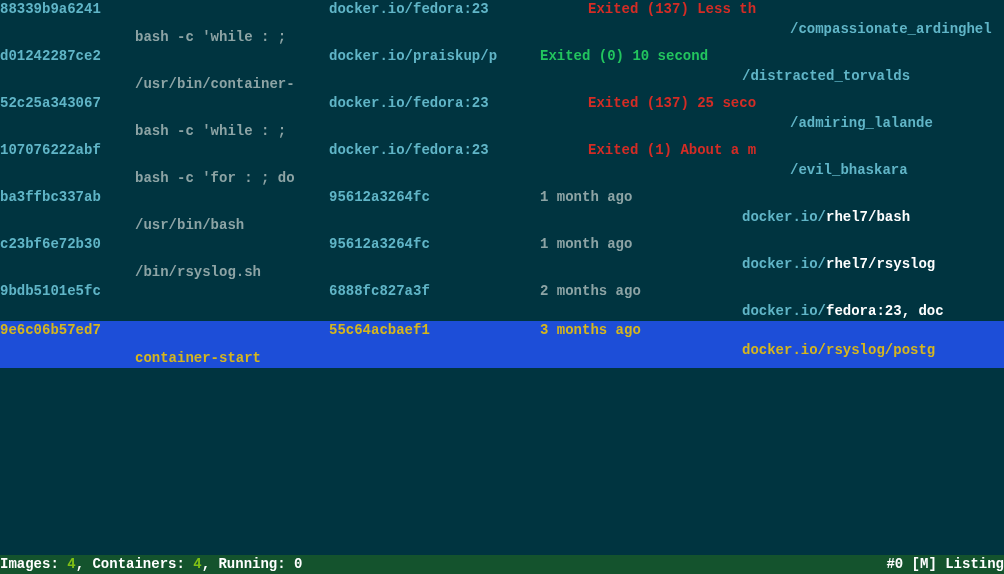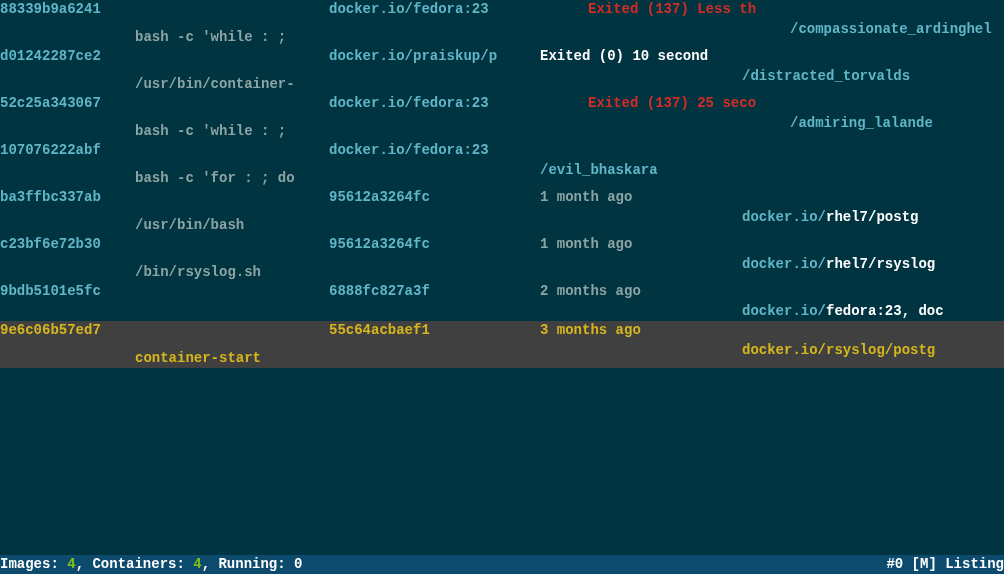--- a/index.html
+++ b/index.html
@@ -14,40 +14,40 @@
       overflow: hidden;
       position: relative;
       font-weight: bold;
     }
     .row {
       display: flex;
       white-space: nowrap;
       overflow: hidden;
     }
     .row.selected {
-      background: #404040;
+      background: #1d4ed8;
     }
     .col1 { width: 127px; overflow: hidden; flex-shrink: 0; }
     .col2 { width: 194px; overflow: hidden; flex-shrink: 0; padding-left: 8px; margin-top: 28px; }
     .col3 { width: 211px; overflow: hidden; flex-shrink: 0; padding-left: 8px; }
     .col4 { width: 202px; overflow: hidden; flex-shrink: 0; padding-left: 8px; }
     .col5 { flex: 1; overflow: hidden; padding-left: 8px; margin-top: 20px; }
     .c-red { color: #d42c25; margin-left: 48px; }
-    .c-yellow { color: #ffffff; }
+    .c-yellow { color: #22c55e; }
     .c-gray { color: #8da4a5; }
     .c-teal { color: #60b5c7; font-family: Liberation Mono, monospace; }
     .c-white { color: #ffffff; }
     .c-yellow-bright { color: #d6b61d; }
     .c-green-text { color: #80c016; }
     .statusbar {
       position: absolute;
       bottom: 0;
       left: 0;
       right: 0;
-      background: #0c4a6e;
+      background: #14532d;
       color: #ffffff;
       display: flex;
       justify-content: space-between;
       line-height: 19px;
       height: 19px;
       overflow: hidden;
     }
     .statusbar .left, .statusbar .right { white-space: nowrap; }
   </style>
 </head>
@@ -72,28 +72,29 @@
       <div class="col1 c-teal">52c25a343067</div>
       <div class="col2 c-gray">bash -c 'while : ;</div>
       <div class="col3 c-teal">docker.io/fedora:23</div>
       <div class="col4 c-red">Exited (137) 25 seco</div>
       <div class="col5"><span class="c-teal">/admiring_lalande</span></div>
     </div>
     <div class="row">
       <div class="col1 c-teal">107076222abf</div>
       <div class="col2 c-gray">bash -c 'for : ; do</div>
       <div class="col3 c-teal">docker.io/fedora:23</div>
+      <div class="col4 c-red">Exited (1) About a m</div>
       <div class="col5"><span class="c-teal">/evil_bhaskara</span></div>
     </div>
     <div class="row">
       <div class="col1 c-teal">ba3ffbc337ab</div>
       <div class="col2 c-gray">/usr/bin/bash</div>
       <div class="col3 c-teal">95612a3264fc</div>
       <div class="col4 c-gray">1 month ago</div>
-      <div class="col5"><span class="c-teal">docker.io/</span><span class="c-white">rhel7/postg</span></div>
+      <div class="col5"><span class="c-teal">docker.io/</span><span class="c-white">rhel7/bash</span></div>
     </div>
     <div class="row">
       <div class="col1 c-teal">c23bf6e72b30</div>
       <div class="col2 c-gray">/bin/rsyslog.sh</div>
       <div class="col3 c-teal">95612a3264fc</div>
       <div class="col4 c-gray">1 month ago</div>
       <div class="col5"><span class="c-teal">docker.io/</span><span class="c-white">rhel7/rsyslog</span></div>
     </div>
     <div class="row">
       <div class="col1 c-teal">9bdb5101e5fc</div>

